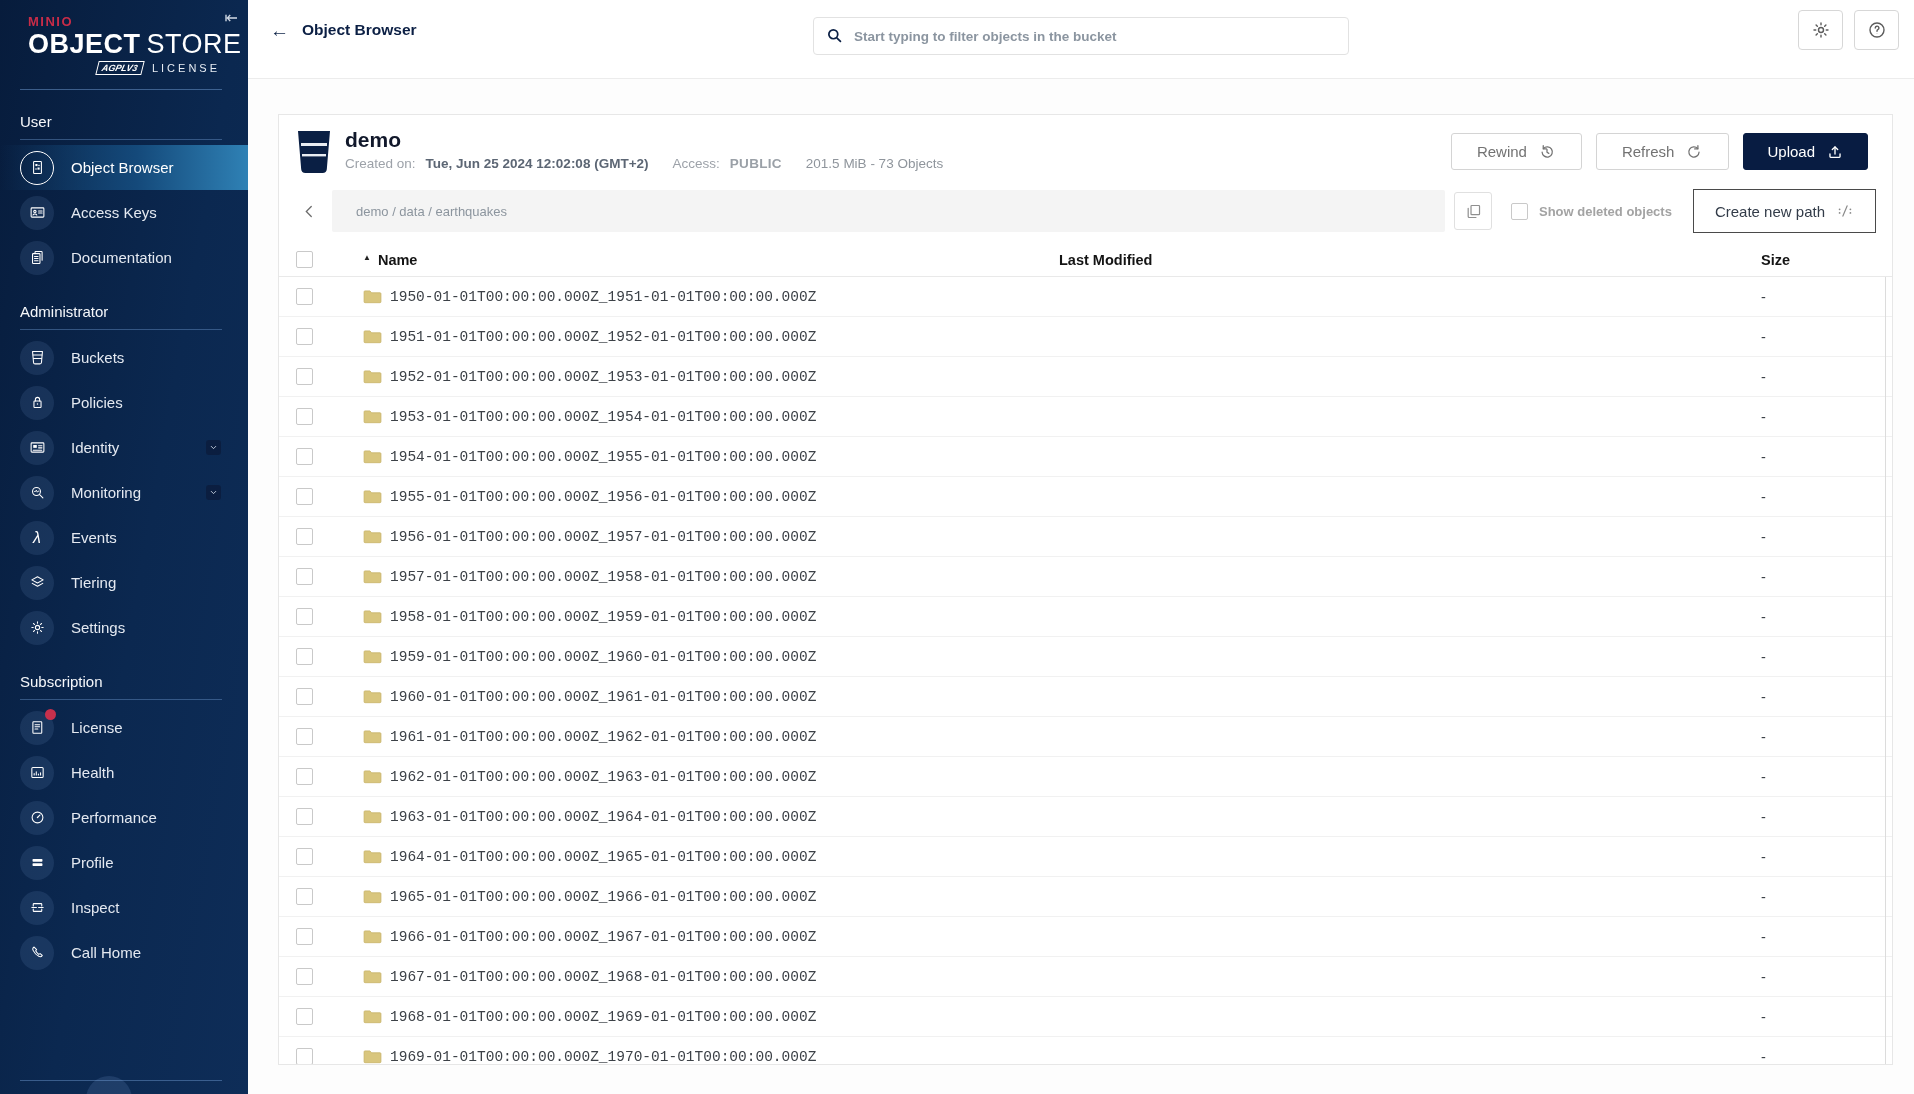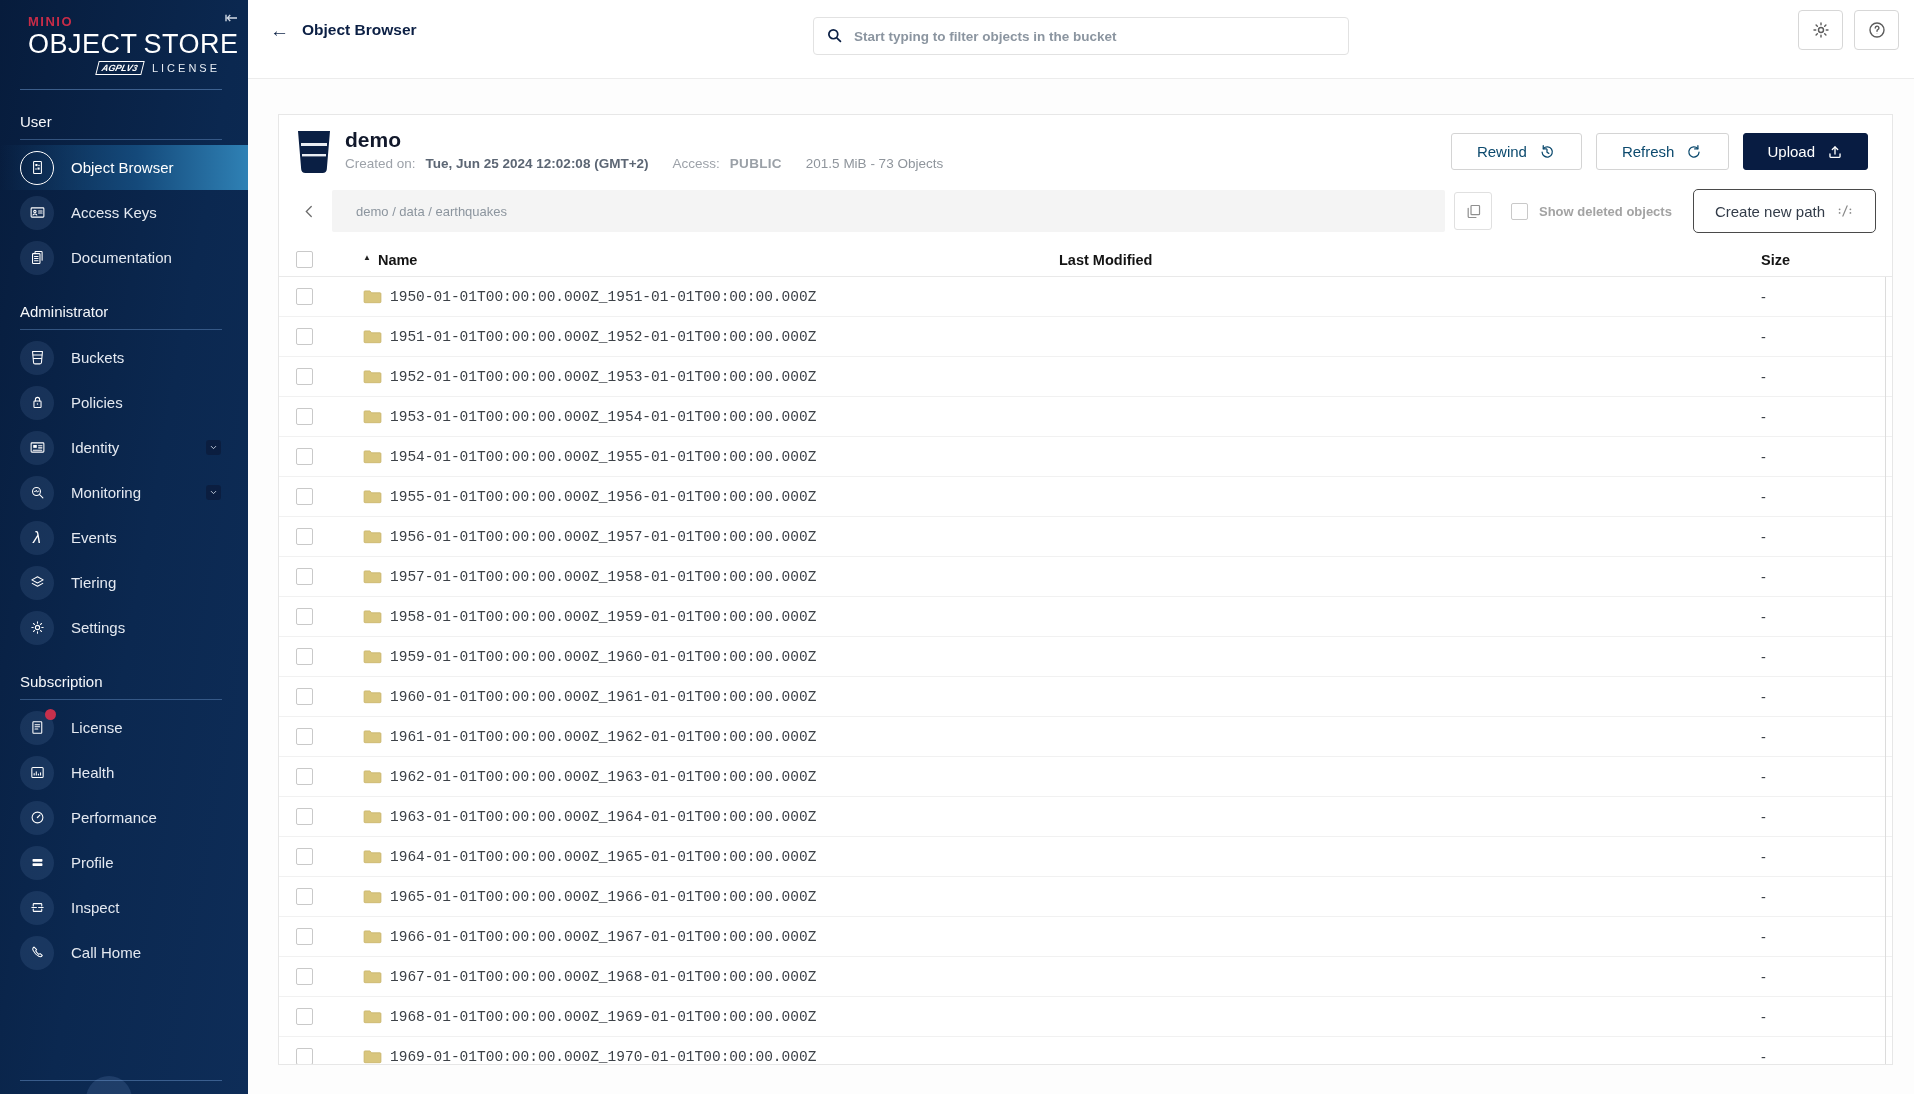--- a/index.html
+++ b/index.html
@@ -6,21 +6,21 @@
   html,body { width:1914px; height:1094px; overflow:hidden; background:#fff;
     font-family:"Liberation Sans", sans-serif; }
 
   
   .sidebar { position:fixed; left:0; top:0; width:248px; height:1094px;
     background:linear-gradient(100deg,#071c3c 0%,#0b2850 55%,#0e2d58 100%); color:#e6ebf2; z-index:5; }
   .collapse { position:absolute; top:8px; right:10px; font-size:16px; color:#cdd6e2; cursor:pointer; }
   .logo { padding:14px 18px 0 28px; }
   .logo .brand { color:#c72c48; font-weight:800; font-size:13px; letter-spacing:1.5px; }
   .logo .product { color:#fff; font-size:27px; line-height:30px; letter-spacing:.5px; white-space:nowrap; }
-  .logo .product .b { font-weight:400; }
+  .logo .product .b { font-weight:700; }
   .logo .product .l { font-weight:300; margin-left:6px; }
   .licline { display:flex; justify-content:flex-end; align-items:center; gap:9px; margin:2px 10px 0 0; }
   .agpl { display:inline-block; border:1.5px solid #fff; transform:skewX(-14deg);
     font-size:9px; font-weight:800; font-style:italic; padding:1px 4px; color:#fff; }
   .licword { font-size:11px; letter-spacing:3px; color:#e8edf4; font-weight:400; }
   .logo-line { border-top:1px solid rgba(104,146,199,.55); margin:14px 26px 0 20px; }
 
   .sec-title { padding:23px 20px 9px; font-size:15px; color:#f6f8fb; }
   .sec-line { border-top:1px solid rgba(104,146,199,.45); margin:0 26px 5px 20px; }
   .nav-item { position:relative; display:flex; align-items:center; height:45px; padding-left:20px; cursor:pointer; }
@@ -61,36 +61,36 @@
   .bucket-ic { flex:0 0 38px; margin-top:2px; }
   .bucket-info { margin-left:12px; }
   .bucket-name { font-size:21px; font-weight:700; color:#11182b; line-height:24px; }
   .bucket-meta { display:flex; align-items:center; gap:10px; margin-top:4px; font-size:13.5px; }
   .m-label { color:#9da2a9; }
   .m-strong { color:#5c6674; font-weight:700; }
   .m-access { color:#9aa0a7; font-weight:700; letter-spacing:.3px; margin-right:14px; }
   .m-usage { color:#8f959c; }
   .bucket-actions { margin-left:auto; display:flex; gap:14px; margin-top:5px; }
   .btn { height:37px; display:flex; align-items:center; gap:11px; padding:0 25px; border-radius:3px;
-    font-size:15px; cursor:pointer; border:1px solid #d4d4d4; background:#fff; color:#0c4a6e; }
+    font-size:15px; cursor:pointer; border:1px solid #d4d4d4; background:#fff; color:#737373; }
   .btn svg { width:18px; height:18px; }
   .btn.primary { background:#081c42; border-color:#081c42; color:#fff; padding:0 23px; }
 
   .path-row { display:flex; align-items:center; padding:2px 16px 10px 16px; gap:9px; }
   .crumb-back { width:28px; height:42px; display:flex; align-items:center; justify-content:center;
     color:#6b6b6b; cursor:pointer; flex:0 0 28px; }
   .crumb-bar { flex:1; height:42px; background:#f4f4f4; border-radius:2px; display:flex; align-items:center;
     padding-left:24px; font-size:13px; font-weight:400; color:#8c959e; }
   .copy-btn { width:38px; height:38px; border:1px solid #e0e0e0; border-radius:3px; background:#fff;
     display:flex; align-items:center; justify-content:center; color:#8f8f8f; cursor:pointer; flex:0 0 38px; }
   .chkwrap { display:flex; align-items:center; margin:0 12px 0 10px; }
   .chk { width:17px; height:17px; border:1px solid #c9c9c9; border-radius:2px; background:#fff; cursor:pointer; }
   .chk-label { margin-left:11px; font-size:13px; font-weight:700; color:#a3a3a3; }
   .create-btn { height:44px; display:flex; align-items:center; gap:11px; padding:0 21px; background:#fff;
-    border:1px solid #4a4a4a; border-radius:5px; font-size:15px; color:#333c49; cursor:pointer; }
+    border:1px solid #4a4a4a; border-radius:0; font-size:15px; color:#333c49; cursor:pointer; }
   .create-btn svg { color:#8a8a8a; }
 
   .grid { display:grid; grid-template-columns:67px 696px 702px 1fr; align-items:center;
     padding-left:17px; padding-right:24px; }
   .thead { height:34px; border-bottom:1px solid #e9e9e9; font-weight:700; font-size:14.5px; color:#141414; }
   .th-name { display:flex; align-items:center; gap:7px; }
   .sort { font-size:8px; color:#222; transform:translateY(-2px); }
   .rows { position:relative; height:787px; overflow:hidden; }
   .row { height:40px; border-bottom:1px solid #f1f1f1; cursor:pointer; }
   .cell-name { display:flex; align-items:center; gap:8px; font-size:14.5px; color:#3c4147;font-family:Liberation Mono, monospace; }

